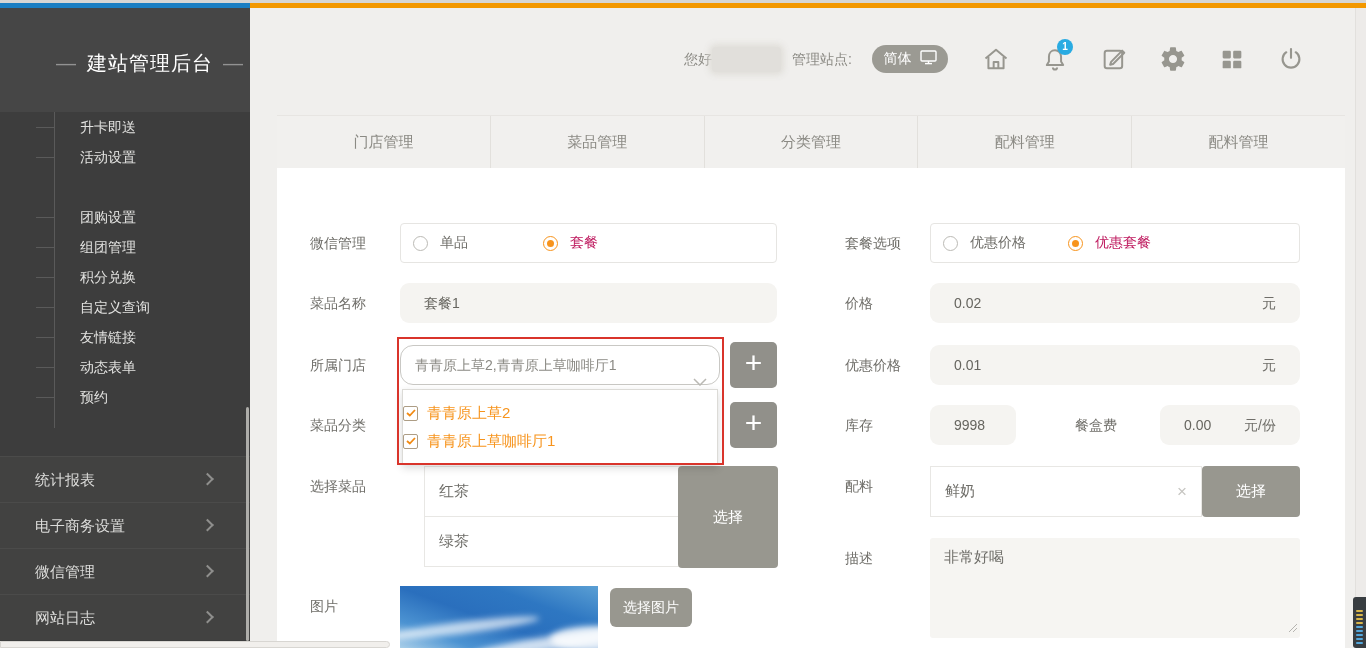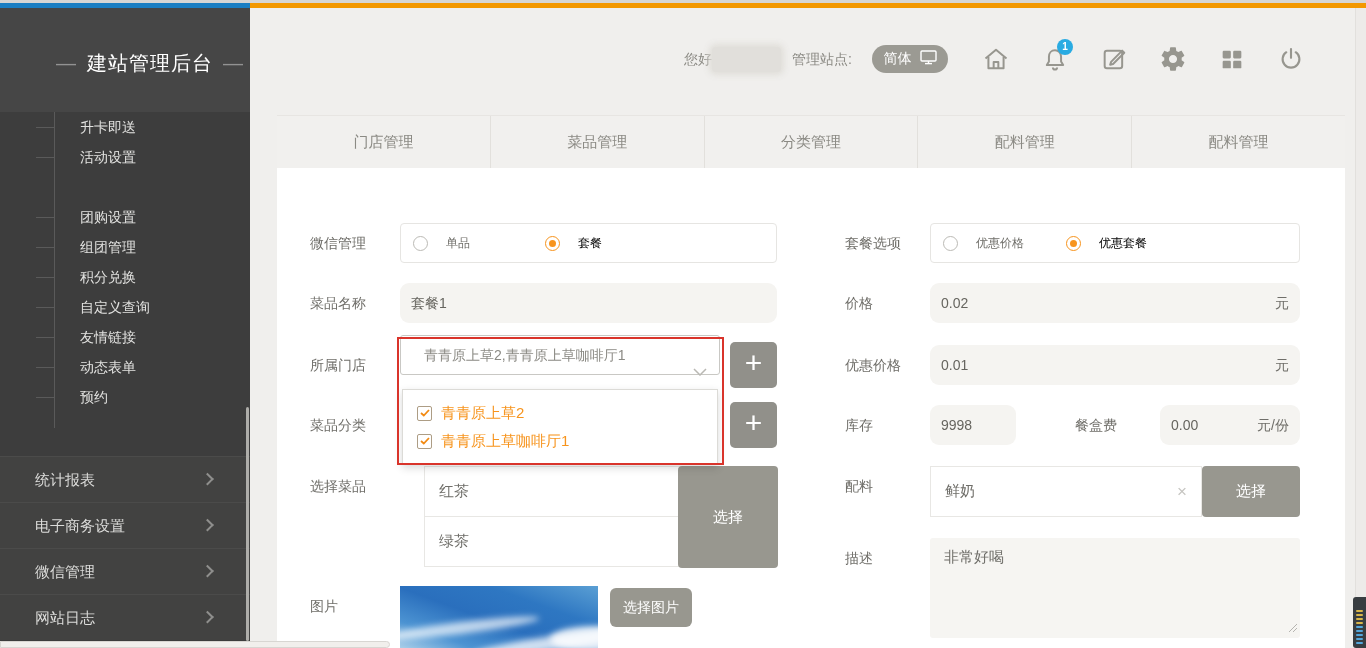--- a/index.html
+++ b/index.html
@@ -40,33 +40,33 @@
 
   
   #card{position:absolute;left:277px;top:168px;width:1068px;height:480px;background:#fff}
 
   .flabel{position:absolute;font-size:14px;color:#6f6e69;height:40px;line-height:40px;white-space:nowrap}
 
   .whitebox{position:absolute;height:40px;background:#fff;border:1px solid #e6e5e2;border-radius:4px;display:flex;align-items:center;padding-left:12px}
   .radio{width:15px;height:15px;border:1px solid #bbbab5;border-radius:50%;background:#fff;display:inline-block;position:relative;cursor:pointer;flex:none}
   .radio.sel{border-color:#f7941d}
   .radio.sel::after{content:"";position:absolute;left:3px;top:3px;width:7px;height:7px;border-radius:50%;background:#f7941d}
-  .rlabel{margin-left:18px;font-size:12px;color:#6f6e69;cursor:pointer}
-  .rlabel.sel{color:#000000}
-
-  .gfield{position:absolute;height:40px;background:#f5f4f1;border-radius:9px;font-size:14px;color:#66655f;line-height:40px;padding:0 11px;display:flex;justify-content:space-between}
+  .rlabel{margin-left:12px;font-size:14px;color:#6f6e69;cursor:pointer}
+  .rlabel.sel{color:#be185d}
+
+  .gfield{position:absolute;height:40px;background:#f5f4f1;border-radius:9px;font-size:14px;color:#66655f;line-height:40px;padding:0 24px;display:flex;justify-content:space-between}
   .gfield .unit{color:#6f6e69}
 
-  #store-select{position:absolute;left:400px;top:335px;width:320px;height:40px;background:#fff;border:1px solid #c9c8c4;border-radius:3px;line-height:38px;padding-left:23px;font-size:14px;color:#8b8a84;cursor:pointer}
+  #store-select{position:absolute;left:400px;top:345px;width:320px;height:40px;background:#fff;border:1px solid #c9c8c4;border-radius:13px;line-height:38px;padding-left:14px;font-size:14px;color:#8b8a84;cursor:pointer}
   #store-select .chevron{position:absolute;right:12px;top:16px}
 
   .plusbtn{position:absolute;width:47px;height:46px;background:#91908a;border-radius:5px;color:#fff;font-size:30px;font-weight:300;line-height:42px;text-align:center;cursor:pointer}
 
   #store-panel{position:absolute;left:402px;top:389px;width:316px;background:#fff;border:1px solid #dcdbd7;box-shadow:0 3px 8px rgba(0,0,0,.15);padding:9px 0;z-index:4}
-  .cbrow{height:28px;display:flex;align-items:center;padding-left:14px;cursor:pointer}
+  .cbrow{height:28px;display:flex;align-items:center;cursor:pointer}
   .cb{width:15px;height:15px;border:1px solid #ad9d85;border-radius:2px;background:#fff;display:flex;align-items:center;justify-content:center;flex:none}
   .cblabel{margin-left:9px;font-size:15px;color:#f7941d;white-space:nowrap}
   #redbox{position:absolute;left:397px;top:337px;width:327px;height:128px;border:2px solid #d9342b;z-index:5;pointer-events:none}
 
   #dish-list{position:absolute;left:424px;top:466px;width:278px}
   .dishitem{height:51px;background:#fff;border:1px solid #e8e7e4;display:flex;align-items:center;justify-content:space-between;padding:0 14px;font-size:15px;color:#6f6e69}
   .dishitem + .dishitem{margin-top:-1px}
   .xicon{color:#c6c5c1;font-size:17px;cursor:pointer}
   .graybtn{background:#98978f;color:#fff;display:flex;align-items:center;justify-content:center;cursor:pointer}
   #dish-select-btn{position:absolute;left:678px;top:466px;width:100px;height:102px;border-radius:4px;font-size:15px}

